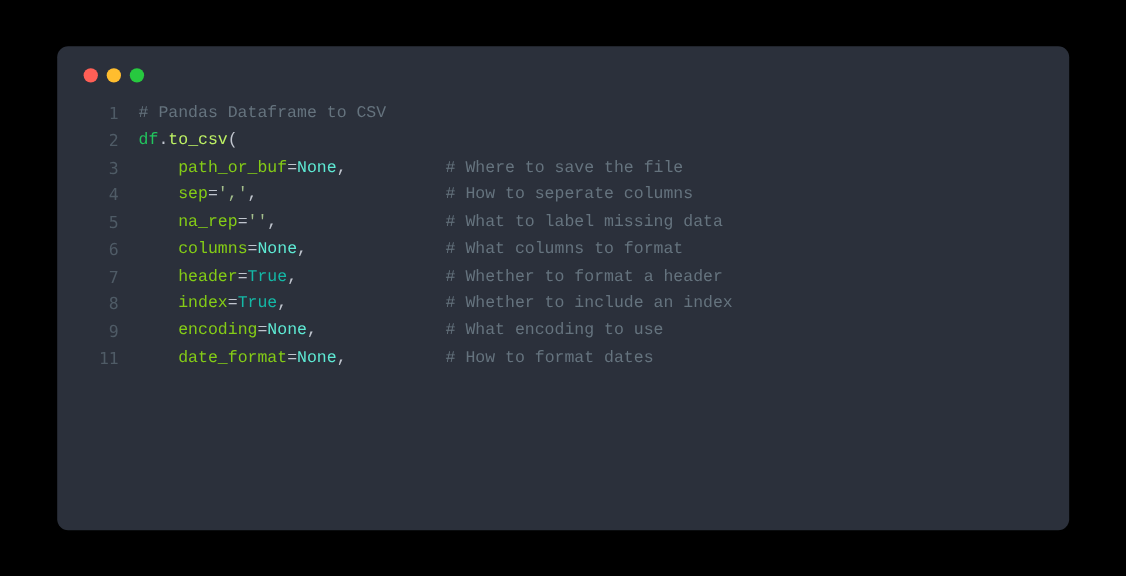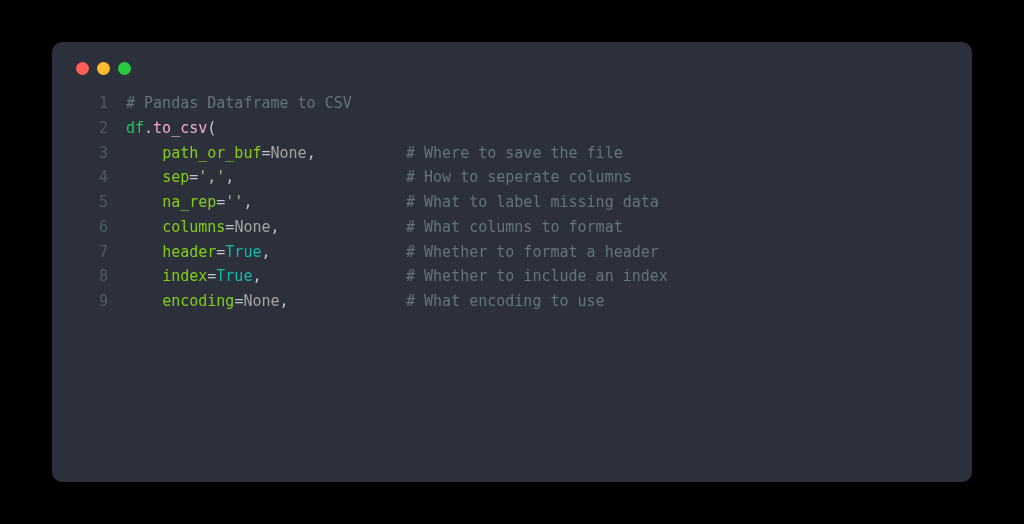--- a/index.html
+++ b/index.html
@@ -48,27 +48,28 @@
     .line-number {
       color: #4f5b66;
       width: 32px;
       text-align: right;
       margin-right: 18px;
       user-select: none;
       flex-shrink: 0;
     }
     .line-content {
       flex: 1;
+      font-family: Liberation Mono, monospace;
     }
     .tok-comment { color: #65737e; }
     .tok-ident { color: #22c55e; }
     .tok-punct { color: #c0c5ce; }
     .tok-param { color: #84cc16; }
-    .tok-func { color: #f9a8d4; }
-    .tok-none { color: #a3a3a3; }
+    .tok-func { color: #bef264; }
+    .tok-none { color: #5eead4; }
     .tok-bool { color: #14b8a6; }
     .tok-str { color: #a3be8c; }
     .tok-op { color: #c0c5ce; }
   </style>
 </head>
 <body>
 
 <div class="editor-window">
   <div class="window-controls">
     <div class="control-dot dot-red"></div>
@@ -79,14 +80,15 @@
 
   <div class="code-line"><span class="line-number">1</span><span class="line-content"><span class="tok-comment"># Pandas Dataframe to CSV</span></span></div>
       <div class="code-line"><span class="line-number">2</span><span class="line-content"><span class="tok-ident">df</span><span class="tok-punct">.</span><span class="tok-func">to_csv</span><span class="tok-punct">(</span></span></div>
       <div class="code-line"><span class="line-number">3</span><span class="line-content"><span class="tok-punct">    </span><span class="tok-param">path_or_buf</span><span class="tok-op">=</span><span class="tok-none">None</span><span class="tok-punct">,          </span><span class="tok-comment"># Where to save the file</span></span></div>
       <div class="code-line"><span class="line-number">4</span><span class="line-content"><span class="tok-punct">    </span><span class="tok-param">sep</span><span class="tok-op">=</span><span class="tok-str">','</span><span class="tok-punct">,                   </span><span class="tok-comment"># How to seperate columns</span></span></div>
       <div class="code-line"><span class="line-number">5</span><span class="line-content"><span class="tok-punct">    </span><span class="tok-param">na_rep</span><span class="tok-op">=</span><span class="tok-str">''</span><span class="tok-punct">,                 </span><span class="tok-comment"># What to label missing data</span></span></div>
       <div class="code-line"><span class="line-number">6</span><span class="line-content"><span class="tok-punct">    </span><span class="tok-param">columns</span><span class="tok-op">=</span><span class="tok-none">None</span><span class="tok-punct">,              </span><span class="tok-comment"># What columns to format</span></span></div>
       <div class="code-line"><span class="line-number">7</span><span class="line-content"><span class="tok-punct">    </span><span class="tok-param">header</span><span class="tok-op">=</span><span class="tok-bool">True</span><span class="tok-punct">,               </span><span class="tok-comment"># Whether to format a header</span></span></div>
       <div class="code-line"><span class="line-number">8</span><span class="line-content"><span class="tok-punct">    </span><span class="tok-param">index</span><span class="tok-op">=</span><span class="tok-bool">True</span><span class="tok-punct">,                </span><span class="tok-comment"># Whether to include an index</span></span></div>
       <div class="code-line"><span class="line-number">9</span><span class="line-content"><span class="tok-punct">    </span><span class="tok-param">encoding</span><span class="tok-op">=</span><span class="tok-none">None</span><span class="tok-punct">,             </span><span class="tok-comment"># What encoding to use</span></span></div>
+      <div class="code-line"><span class="line-number">11</span><span class="line-content"><span class="tok-punct">    </span><span class="tok-param">date_format</span><span class="tok-op">=</span><span class="tok-none">None</span><span class="tok-punct">,          </span><span class="tok-comment"># How to format dates</span></span></div>
     </div>
 </div>
 
 </body></html>

